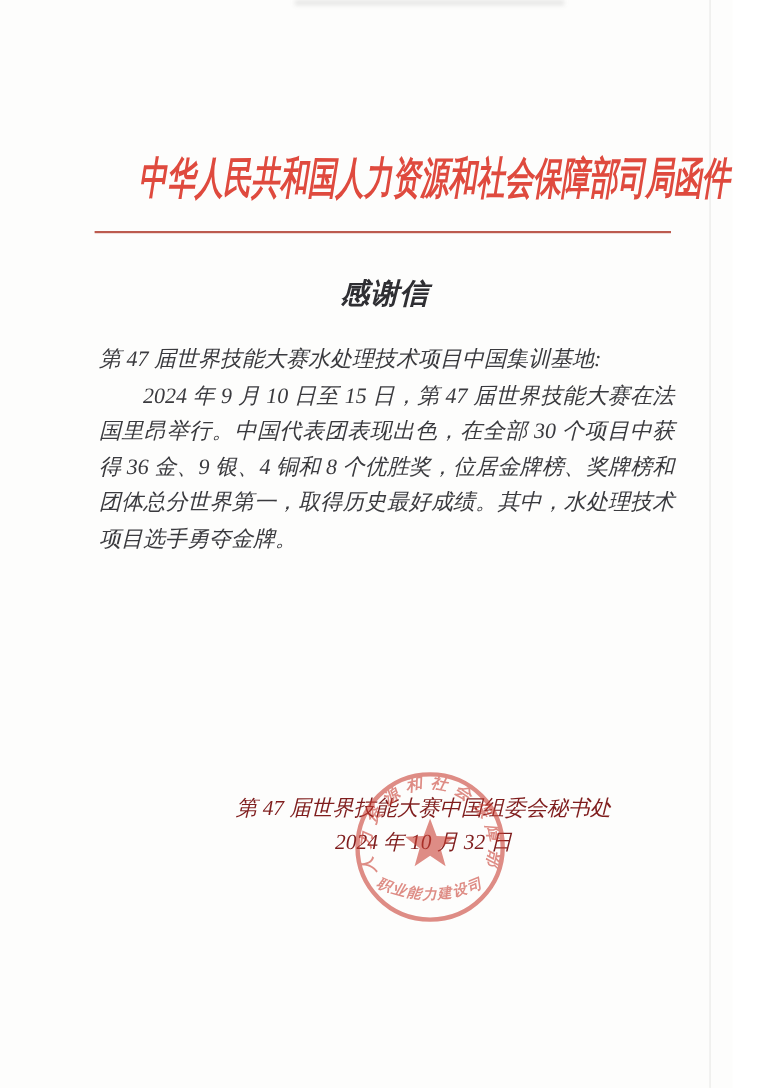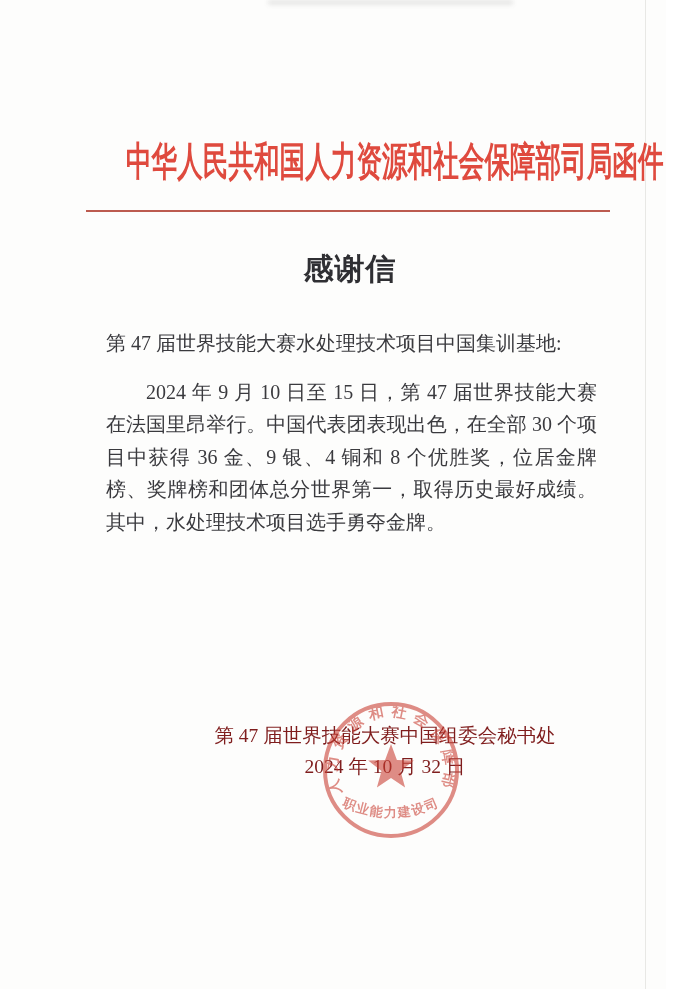--- a/index.html
+++ b/index.html
@@ -3,20 +3,21 @@
 <meta charset="utf-8">
 <style>
   html, body { margin: 0; padding: 0; background: #ffffff; }
   .page {
     position: relative;
     width: 666px;
     height: 989px;
     background: #fdfdfc;
     overflow: hidden;
     font-family: "Liberation Serif", "DejaVu Serif", serif;
+    font-style: italic;
   }
   .scan-smudge {
     position: absolute;
     top: 0; left: 268px;
     width: 245px; height: 5px;
     background: rgba(70,70,70,0.12);
     filter: blur(2px);
   }
   .scan-edge {
     position: absolute;
@@ -41,35 +42,35 @@
     position: absolute;
     top: 210px; left: 86px;
     width: 524px; height: 2px;
     background: #bc5b4f;
   }
   .doc-title {
     position: absolute;
     top: 249px; left: 0;
     width: 700px;
     text-align: center;
-    font-size: 30px;
+    font-size: 26px;
     font-weight: bold;
     letter-spacing: 1px;
     color: #2f2f33;
   }
   .body-text {
     position: absolute;
     top: 311px; left: 90px;
     width: 523px;
     font-size: 20px;
     line-height: 32.6px;
     color: #3a3a3e;
     text-align: justify;
   }
-  .body-text p { margin: 16px; }
+  .body-text p { margin: 0; }
   .body-text .para { text-indent: 2em; }
   .signature {
     position: absolute;
     top: 721px; left: 155px;
     width: 460px;
     text-align: center;
     font-size: 19.5px;
     line-height: 30.5px;
     color: #7f1d1d;
   }

